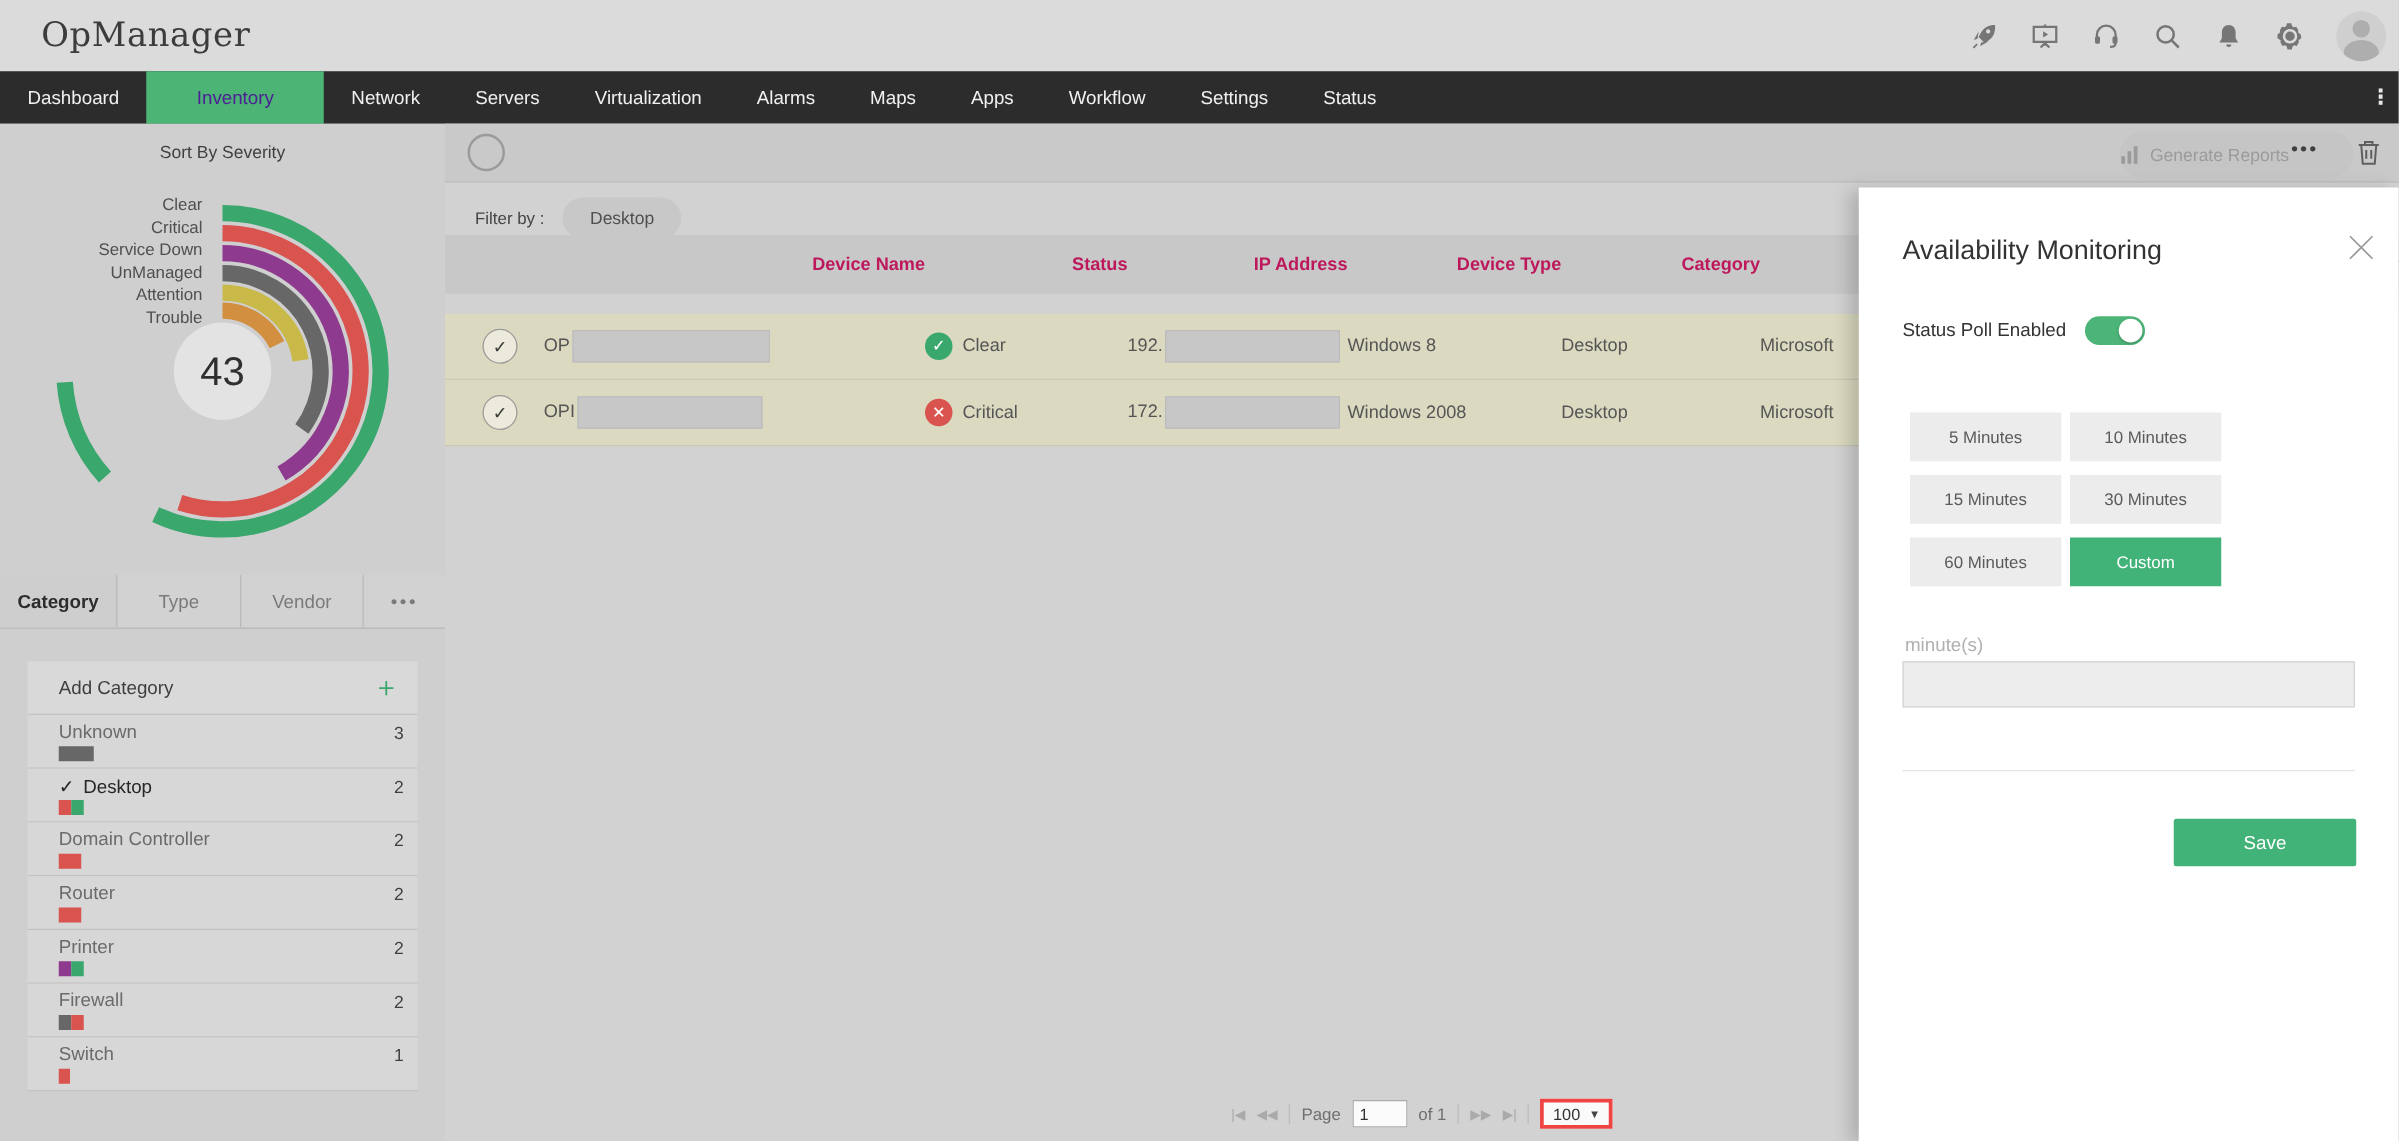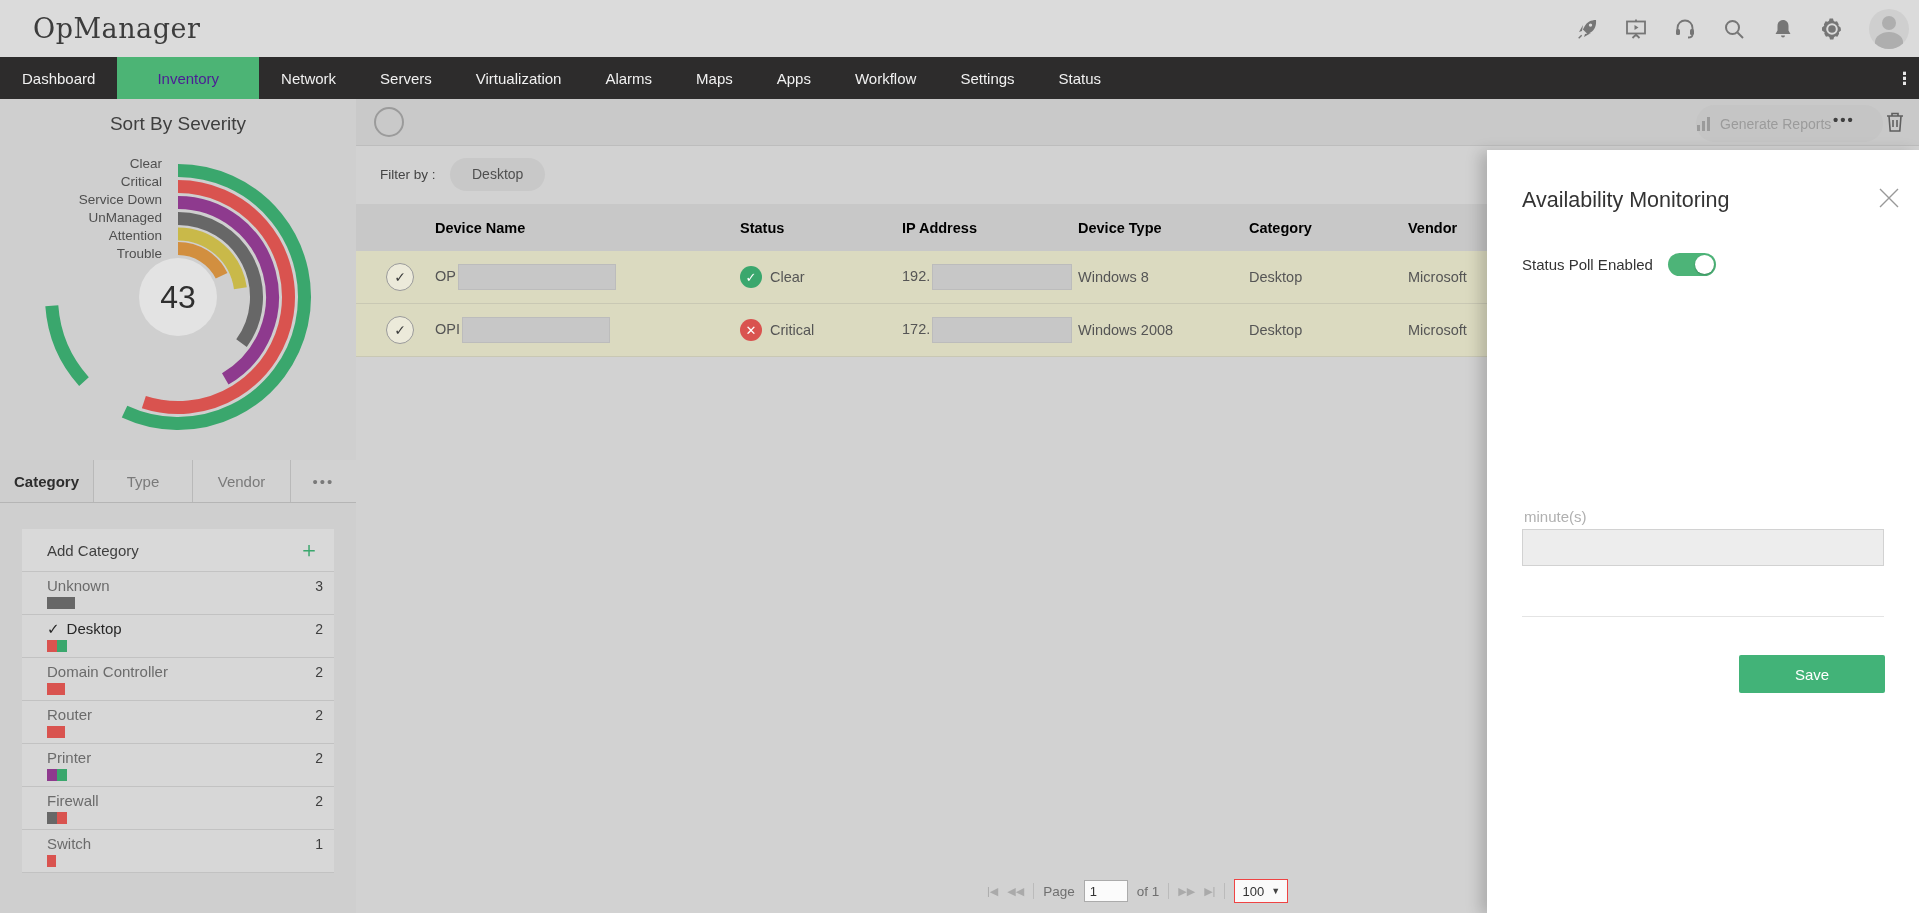--- a/index.html
+++ b/index.html
@@ -18,21 +18,21 @@
   .avatar { width:40px; height:40px; border-radius:50%; background:#cfcfcf; position:relative; overflow:hidden; }
   .avatar .head { position:absolute; left:13px; top:7px; width:14px; height:14px; border-radius:50%; background:#aeaeae; }
   .avatar .shoulders { position:absolute; left:6px; top:23px; width:28px; height:20px; border-radius:50% 50% 0 0; background:#aeaeae; }
   
   .nav { position:absolute; left:0; top:57px; width:1919px; height:42px; background:#2d2c2c; display:flex; align-items:stretch; }
   .nav-item { color:#f1f1f1; font-size:15px; display:flex; align-items:center; padding:0 22px; cursor:pointer; }
   .nav-item.active { background:#4cb475; color:#4c1d95; padding:0 40px; }
   .nav-overflow { position:absolute; right:6px; top:0; height:42px; display:flex; align-items:center; color:#e8e8e8; font-size:17px; font-weight:bold; cursor:pointer; }
   
   .sidebar { position:absolute; left:0; top:99px; width:356px; height:814px; background:#cfcfcf; }
-  .sev-title { position:absolute; left:0; top:14px; width:356px; text-align:center; font-size:19px; color:#3f3f3f; }
+  .sev-title { position:absolute; left:0; top:14px; width:356px; text-align:center; font-size:14px; color:#3f3f3f; }
   .sev-svg { position:absolute; left:0; top:40px; }
   .legend-label { position:absolute; width:162px; text-align:right; font-size:13.5px; color:#4f4f4f; line-height:16px; }
   .side-tabs { position:absolute; left:0; top:361px; width:356px; height:43px; display:flex; background:#d2d2d2; border-bottom:1px solid #b5b5b5; }
   .side-tab { border-right:1px solid #b9b9b9; display:flex; align-items:center; justify-content:center; font-size:15px; color:#7a7a7a; cursor:pointer; }
   .side-tab.active { color:#2d2d2d; font-weight:bold; background:#cecece; }
   .side-tab.t0 { width:94px; } .side-tab.t1 { width:99px; } .side-tab.t2 { width:98px; } .side-tab.t3 { width:65px; border-right:none; letter-spacing:2px; }
   .cat-card { position:absolute; left:22px; top:430px; width:312px; }
   .addcat { height:43px; background:#d9d9d9; border-bottom:1px solid #c3c3c3; display:flex; align-items:center; padding:0 14px 0 25px; }
   .addcat-label { font-size:15px; color:#3f3f3f; flex:1; }
   .plus-icon { color:#3aa76d; font-size:22px; font-weight:300; line-height:20px; cursor:pointer; }
@@ -51,34 +51,34 @@
   .devtab .dlab { font-size:16px; color:#333; font-weight:bold; }
   .devtab .dcount { font-size:15px; color:#8e8e8e; }
   .genrep { position:absolute; left:1340px; top:6px; width:187px; height:37px; border-radius:19px; background:#c5c5c5; color:#9b9b9b; font-size:14px; display:flex; align-items:center; justify-content:flex-start; gap:8px; cursor:pointer; }
   .genrep svg { width:16px; height:16px; }
   .dots3 { position:absolute; left:1477px; top:12px; font-size:15px; letter-spacing:2px; color:#3f3f3f; font-weight:bold; cursor:pointer; }
   .trash { position:absolute; left:1528px; top:11px; width:22px; height:24px; color:#5f5f5f; cursor:pointer; }
   .filterrow { position:absolute; left:0; top:47px; width:1563px; height:58px; }
   .filterlabel { position:absolute; left:24px; top:21px; font-size:13.5px; color:#444; }
   .filterchip { position:absolute; left:94px; top:12px; height:33px; padding:0 22px; border-radius:17px; background:#c8c8c8; color:#4f4f4f; font-size:14px; line-height:33px; cursor:pointer; }
   .tbl-grid { display:grid; grid-template-columns:79px 305px 162px 176px 171px 159px auto; align-items:center; }
-  .thead { position:absolute; left:0; top:105px; width:1563px; height:47px; background:#c8c8c8; font-size:14.5px; color:#000000; font-weight:bold; }
+  .thead { position:absolute; left:0; top:89px; width:1563px; height:47px; background:#c8c8c8; font-size:14.5px; color:#be185d; font-weight:bold;text-align:right; }
   .trow { position:absolute; left:0; width:1563px; height:53px; background:#dbdac0; border-bottom:1px solid #c9c8b4; font-size:14.5px; color:#555; }
   .trow.r0 { top:152px; } .trow.r1 { top:205px; }
   .rowcheck { width:28px; height:28px; border-radius:50%; border:1px solid #9a9a9a; background:#eceada; margin-left:30px; display:flex; align-items:center; justify-content:center; color:#3c3c3c; font-size:14px; cursor:pointer; }
   .redact { display:inline-block; height:26px; background:#c7c7c7; border:1px solid #bcbcbc; vertical-align:middle; margin-left:2px; }
   .stat { display:flex; align-items:center; gap:8px; }
   .stat-ic { width:22px; height:22px; border-radius:50%; color:#fff; font-size:13px; display:flex; align-items:center; justify-content:center; }
   .stat-ic.clear { background:#3aa76d; }
   .stat-ic.critical { background:#d9534f; }
   .pagination { position:absolute; left:0; bottom:10px; width:1563px; display:flex; justify-content:center; align-items:center; gap:9px; font-size:13.5px; color:#6f6f6f; }
   .pg-arrow { color:#aaa; font-size:11px; cursor:pointer; }
   .pg-sep { width:1px; height:16px; background:#bbb; }
   .pg-input { width:44px; height:22px; background:#fbfbfb; border:1px solid #ababab; font-size:13px; color:#333; padding-left:5px; font-family:inherit; }
-  .pg-select { height:24px; background:#fafafa; border:1px solid #ef4444; display:flex; align-items:center; gap:7px; padding:0 7px; cursor:pointer; color:#333; font-size:13px; }
+  .pg-select { height:24px; background:#fafafa; border:3px solid #ef4444; display:flex; align-items:center; gap:7px; padding:0 7px; cursor:pointer; color:#333; font-size:13px; }
   .pg-select .car { font-size:9px; color:#444; }
   
   .panel { position:absolute; left:1487px; top:150px; width:432px; height:763px; background:#fff; box-shadow:-7px 2px 14px rgba(0,0,0,.18); z-index:20; }
   .panel-title { position:absolute; left:35px; top:38px; font-size:21.5px; color:#333; }
   .panel-close { position:absolute; right:16px; top:34px; width:28px; height:28px; cursor:pointer; color:#999; }
   .toggle-row { position:absolute; left:35px; top:103px; display:flex; align-items:center; gap:15px; }
   .toggle-label { font-size:15px; color:#333; }
   .toggle { width:48px; height:23px; border-radius:12px; background:#4db478; position:relative; cursor:pointer; }
   .toggle .knob { position:absolute; right:2px; top:2px; width:19px; height:19px; border-radius:50%; background:#fff; box-shadow:0 1px 2px rgba(0,0,0,.25); }
   .intervals { position:absolute; left:41px; top:180px; display:grid; grid-template-columns:121px 121px; gap:11px 7px; }
@@ -334,17 +334,25 @@
     <svg viewBox="0 0 28 28" stroke="currentColor" stroke-width="1.4" fill="none">
         <path d="M5 5l18 18M23 5L5 23"></path>
       </svg>
   </div>
   <div class="toggle-row">
     <span class="toggle-label">Status Poll Enabled</span>
     <span class="toggle">
         <span class="knob"></span>
       </span>
   </div>
+  <div class="intervals">
+    <div class="int-btn">5 Minutes</div>
+    <div class="int-btn">10 Minutes</div>
+    <div class="int-btn">15 Minutes</div>
+    <div class="int-btn">30 Minutes</div>
+    <div class="int-btn">60 Minutes</div>
+    <div class="int-btn selected">Custom</div>
+  </div>
   <div class="minutes-label">minute(s)</div>
   <input class="minutes-input" value="" style="">
   <div class="panel-divider"></div>
   <button class="save-btn">Save</button>
 </div>
 
 </body></html>

